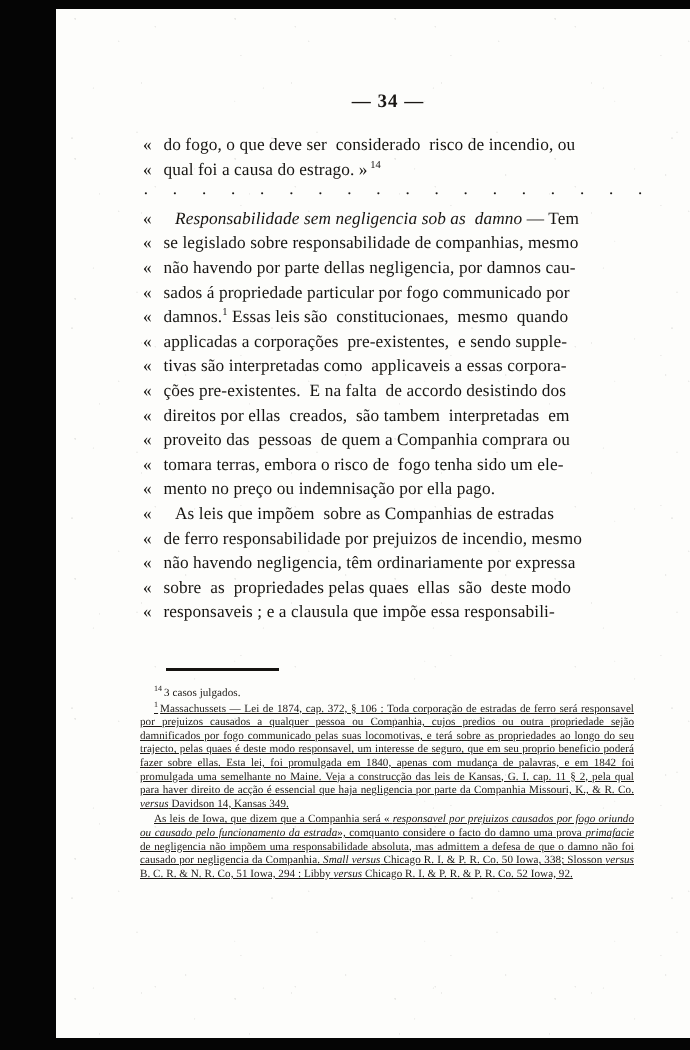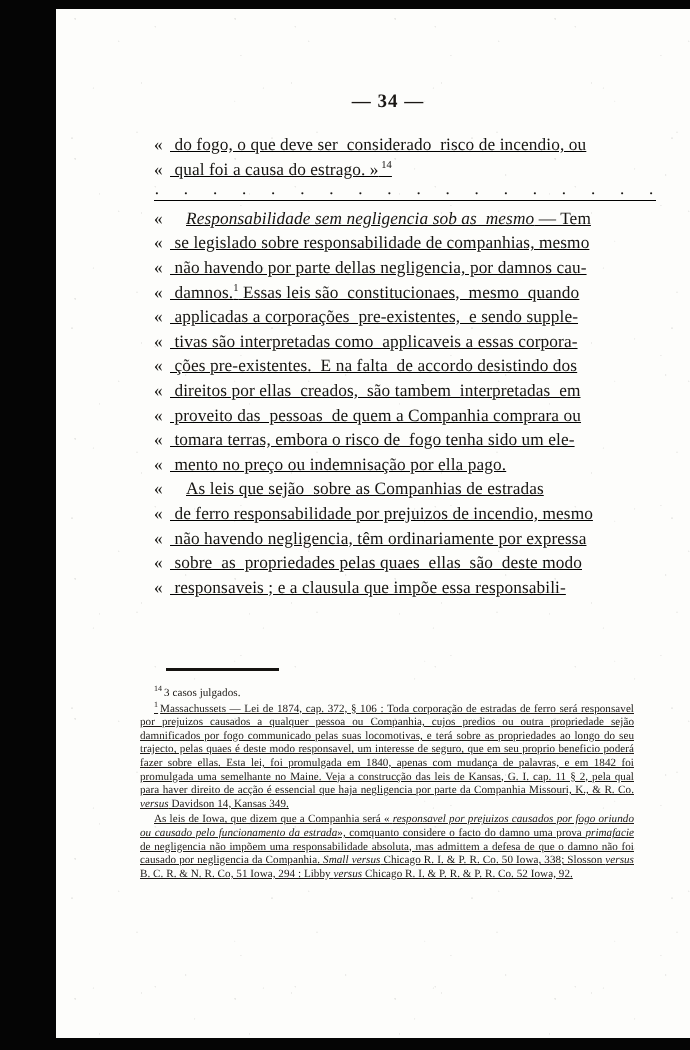--- a/index.html
+++ b/index.html
@@ -68,24 +68,23 @@
     text-align: center;
     font-size: 19px;
     font-weight: bold;
     letter-spacing: 1px;
     color: #1a1714;
   }
 
   
   .body-block {
     position: absolute;
-    left: 98px;
+    left: 87px;
     top: 124px;
     width: 502px;
-    text-decoration: underline;
   }
   .qline {
     font-size: 17.3px;
     line-height: 24.6px;
     color: #171512;
     white-space: pre;
     letter-spacing: .1px;
   }
   .qline .gm {
     display: inline-block;
@@ -164,32 +163,33 @@
 <div class="scan-frame">
   <div class="page">
     <div class="speckle"></div>
 
     <div class="running-head ink">— 34 —</div>
 
     <div class="body-block" id="body-block">
         <div class="qline ink"><span class="gm">«</span><span> do fogo, o que deve ser  considerado  risco de incendio, ou</span></div>
         <div class="qline ink"><span class="gm">«</span><span> qual foi a causa do estrago. »</span><sup> 14</sup></div>
         <div class="dot-row ink">· · · · · · · · · · · · · · · · · · · · · · · · · · · · · · · · · · · · · · · · · ·</div>
-        <div class="qline ink"><span class="gm">«</span><span class="indent"> </span><i>Responsabilidade sem negligencia sob as  mesmo</i><span> — Tem</span></div>
+        <div class="qline ink"><span class="gm">«</span><span class="indent"> </span><i>Responsabilidade sem negligencia sob as  damno</i><span> — Tem</span></div>
         <div class="qline ink"><span class="gm">«</span><span> se legislado sobre responsabilidade de companhias, mesmo</span></div>
         <div class="qline ink"><span class="gm">«</span><span> não havendo por parte dellas negligencia, por damnos cau-</span></div>
+        <div class="qline ink"><span class="gm">«</span><span> sados á propriedade particular por fogo communicado por</span></div>
         <div class="qline ink"><span class="gm">«</span><span> damnos.</span><sup>1</sup><span> Essas leis são  constitucionaes,  mesmo  quando</span></div>
         <div class="qline ink"><span class="gm">«</span><span> applicadas a corporações  pre-existentes,  e sendo supple-</span></div>
         <div class="qline ink"><span class="gm">«</span><span> tivas são interpretadas como  applicaveis a essas corpora-</span></div>
         <div class="qline ink"><span class="gm">«</span><span> ções pre-existentes.  E na falta  de accordo desistindo dos</span></div>
         <div class="qline ink"><span class="gm">«</span><span> direitos por ellas  creados,  são tambem  interpretadas  em</span></div>
         <div class="qline ink"><span class="gm">«</span><span> proveito das  pessoas  de quem a Companhia comprara ou</span></div>
         <div class="qline ink"><span class="gm">«</span><span> tomara terras, embora o risco de  fogo tenha sido um ele-</span></div>
         <div class="qline ink"><span class="gm">«</span><span> mento no preço ou indemnisação por ella pago.</span></div>
-        <div class="qline ink"><span class="gm">«</span><span class="indent"> </span><span>As leis que sejão  sobre as Companhias de estradas</span></div>
+        <div class="qline ink"><span class="gm">«</span><span class="indent"> </span><span>As leis que impõem  sobre as Companhias de estradas</span></div>
         <div class="qline ink"><span class="gm">«</span><span> de ferro responsabilidade por prejuizos de incendio, mesmo</span></div>
         <div class="qline ink"><span class="gm">«</span><span> não havendo negligencia, têm ordinariamente por expressa</span></div>
         <div class="qline ink"><span class="gm">«</span><span> sobre  as  propriedades pelas quaes  ellas  são  deste modo</span></div>
         <div class="qline ink"><span class="gm">«</span><span> responsaveis ; e a clausula que impõe essa responsabili-</span></div>
       </div>
 
     <div class="fn-rule"></div>
 
     <div class="footnotes" id="footnotes-block">
         <div class="fn ink"><span class="lead"> </span><span class="fn-mark">14</span><span>3 casos julgados.</span></div>

